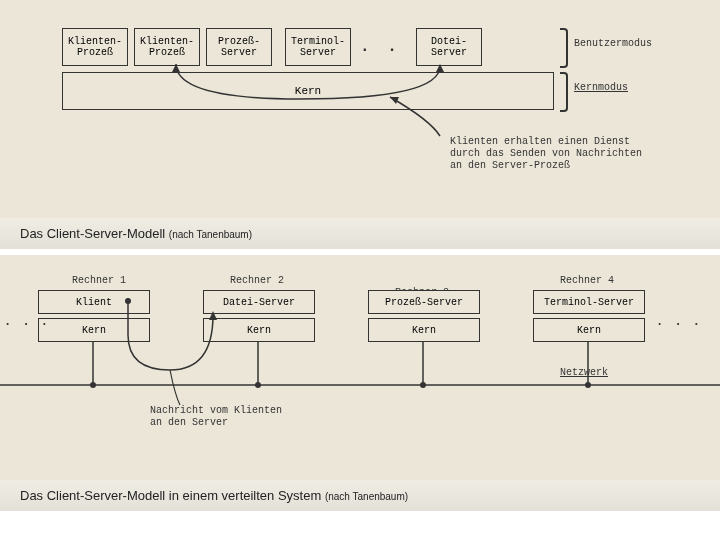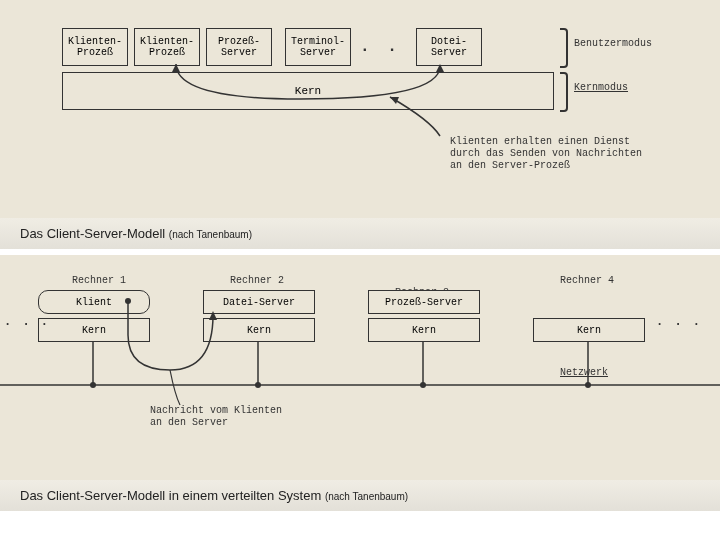--- a/index.html
+++ b/index.html
@@ -105,29 +105,30 @@
   <span>Das Client-Server-Modell </span><small>(nach Tanenbaum)</small>
 </div>
 
 <div class="figure fig2">
 
   <div class="label" style="left:72px;top:20px;">Rechner 1</div>
   <div class="label" style="left:230px;top:20px;">Rechner 2</div>
   <div class="label" style="left:395px;top:32px;">Rechner 3</div>
   <div class="label" style="left:560px;top:20px;">Rechner 4</div>
 
-  <div class="box" style="left:38px;top:35px;width:110px;height:22px;border-radius:10px;">Klient</div>
+  <div class="box" style="left:38px;top:35px;width:110px;height:22px;">Klient</div>
   <div class="box" style="left:38px;top:63px;width:110px;height:22px;">Kern</div>
 
   <div class="box" style="left:203px;top:35px;width:110px;height:22px;">Datei-Server</div>
   <div class="box" style="left:203px;top:63px;width:110px;height:22px;">Kern</div>
 
   <div class="box" style="left:368px;top:35px;width:110px;height:22px;">Prozeß-Server</div>
   <div class="box" style="left:368px;top:63px;width:110px;height:22px;">Kern</div>
 
+  <div class="box" style="left:533px;top:35px;width:110px;height:22px;">Terminol-Server</div>
   <div class="box" style="left:533px;top:63px;width:110px;height:22px;">Kern</div>
 
   <div class="dots" style="left:4px;top:60px;font-size:12px;letter-spacing:2px;">. . .</div>
   <div class="dots" style="left:656px;top:60px;font-size:12px;letter-spacing:2px;">. . .</div>
 
   <svg class="overlay" width="720" height="225">
 
     <line x1="0" y1="130" x2="720" y2="130" stroke="#333" stroke-width="1.5"></line>
 
     <line x1="93" y1="87" x2="93" y2="130" stroke="#333" stroke-width="1.5"></line>

